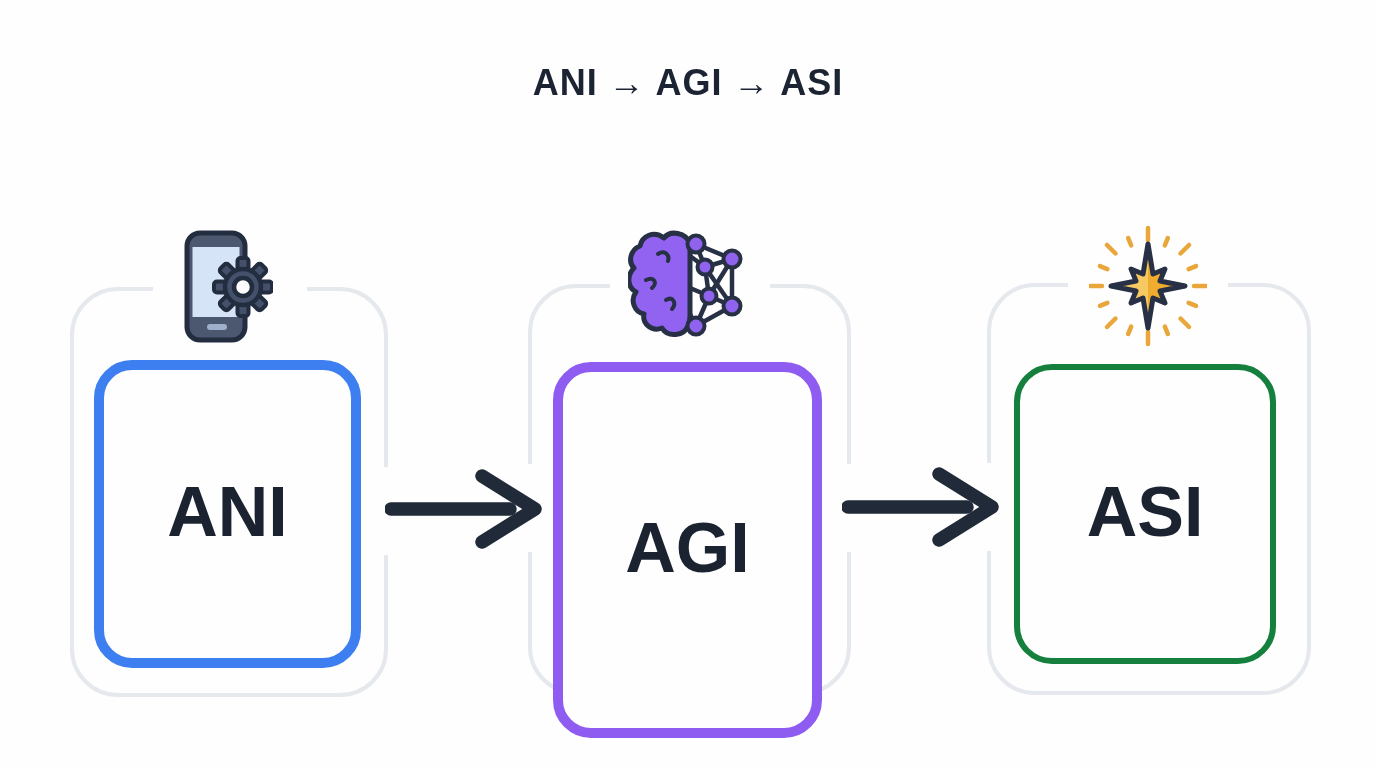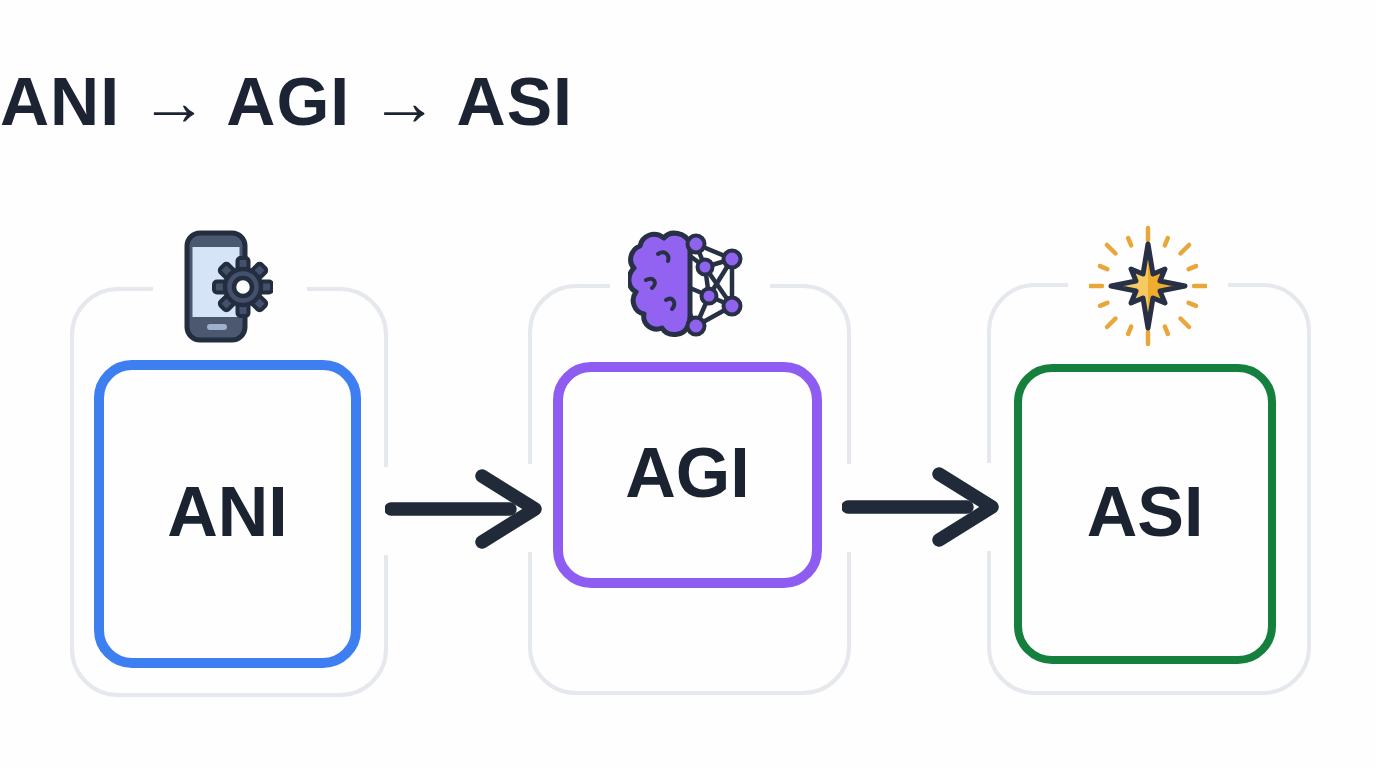--- a/index.html
+++ b/index.html
@@ -3,42 +3,42 @@
 <meta charset="utf-8">
 <style>
   html,body{margin:0;padding:0;}
   body{
     width:1376px;height:768px;position:relative;overflow:hidden;
     background:#FEFEFE;
     font-family:"Liberation Sans","DejaVu Sans",sans-serif;
   }
   .title{
     position:absolute;top:62px;left:0;width:100%;
-    text-align:left;font-size:68px;font-weight:800;letter-spacing:1px;
+    text-align:center;font-size:36px;font-weight:800;letter-spacing:1px;
     color:#1C2434;
   }
   
   .stage-frame{
     position:absolute;border:4px solid #E5E8ED;border-radius:48px;
     background:transparent;
   }
   .frame-gap{position:absolute;background:#FEFEFE;}
   .gap-top{top:-8px;height:12px;}
   .gap-left{left:-8px;width:12px;top:176px;height:88px;}
   .gap-right{right:-8px;width:12px;top:176px;height:88px;}
 
   
   .stage-card{
     position:absolute;border-radius:38px;background:#FEFEFE;
     display:flex;flex-direction:column;align-items:center;justify-content:center;
     gap:16px;padding-bottom:4px;box-sizing:border-box;text-align:center;
   }
   .card-ani{left:20px;top:69px;width:267px;height:308px;border:10px solid #3D7EF0;}
-  .card-agi{left:21px;top:74px;width:269px;height:226px;border:10px solid #8F5CF2;gap:30px;}
-  .card-asi{left:23px;top:77px;width:262px;height:300px;border:8px solid #15803d;}
+  .card-agi{left:21px;top:74px;width:269px;height:376px;border:10px solid #8F5CF2;gap:30px;}
+  .card-asi{left:23px;top:77px;width:262px;height:300px;border:6px solid #15803d;}
 
   .stage-label{
     font-size:70px;font-weight:800;line-height:1;color:#1B2331;letter-spacing:0px;
   }
   .stage-desc{
     font-size:29px;font-weight:400;line-height:1.5;color:#454F5E;max-width:214px;
   }
 
   .icon-abs{position:absolute;z-index:5;}
   .arrow-abs{position:absolute;z-index:5;}

